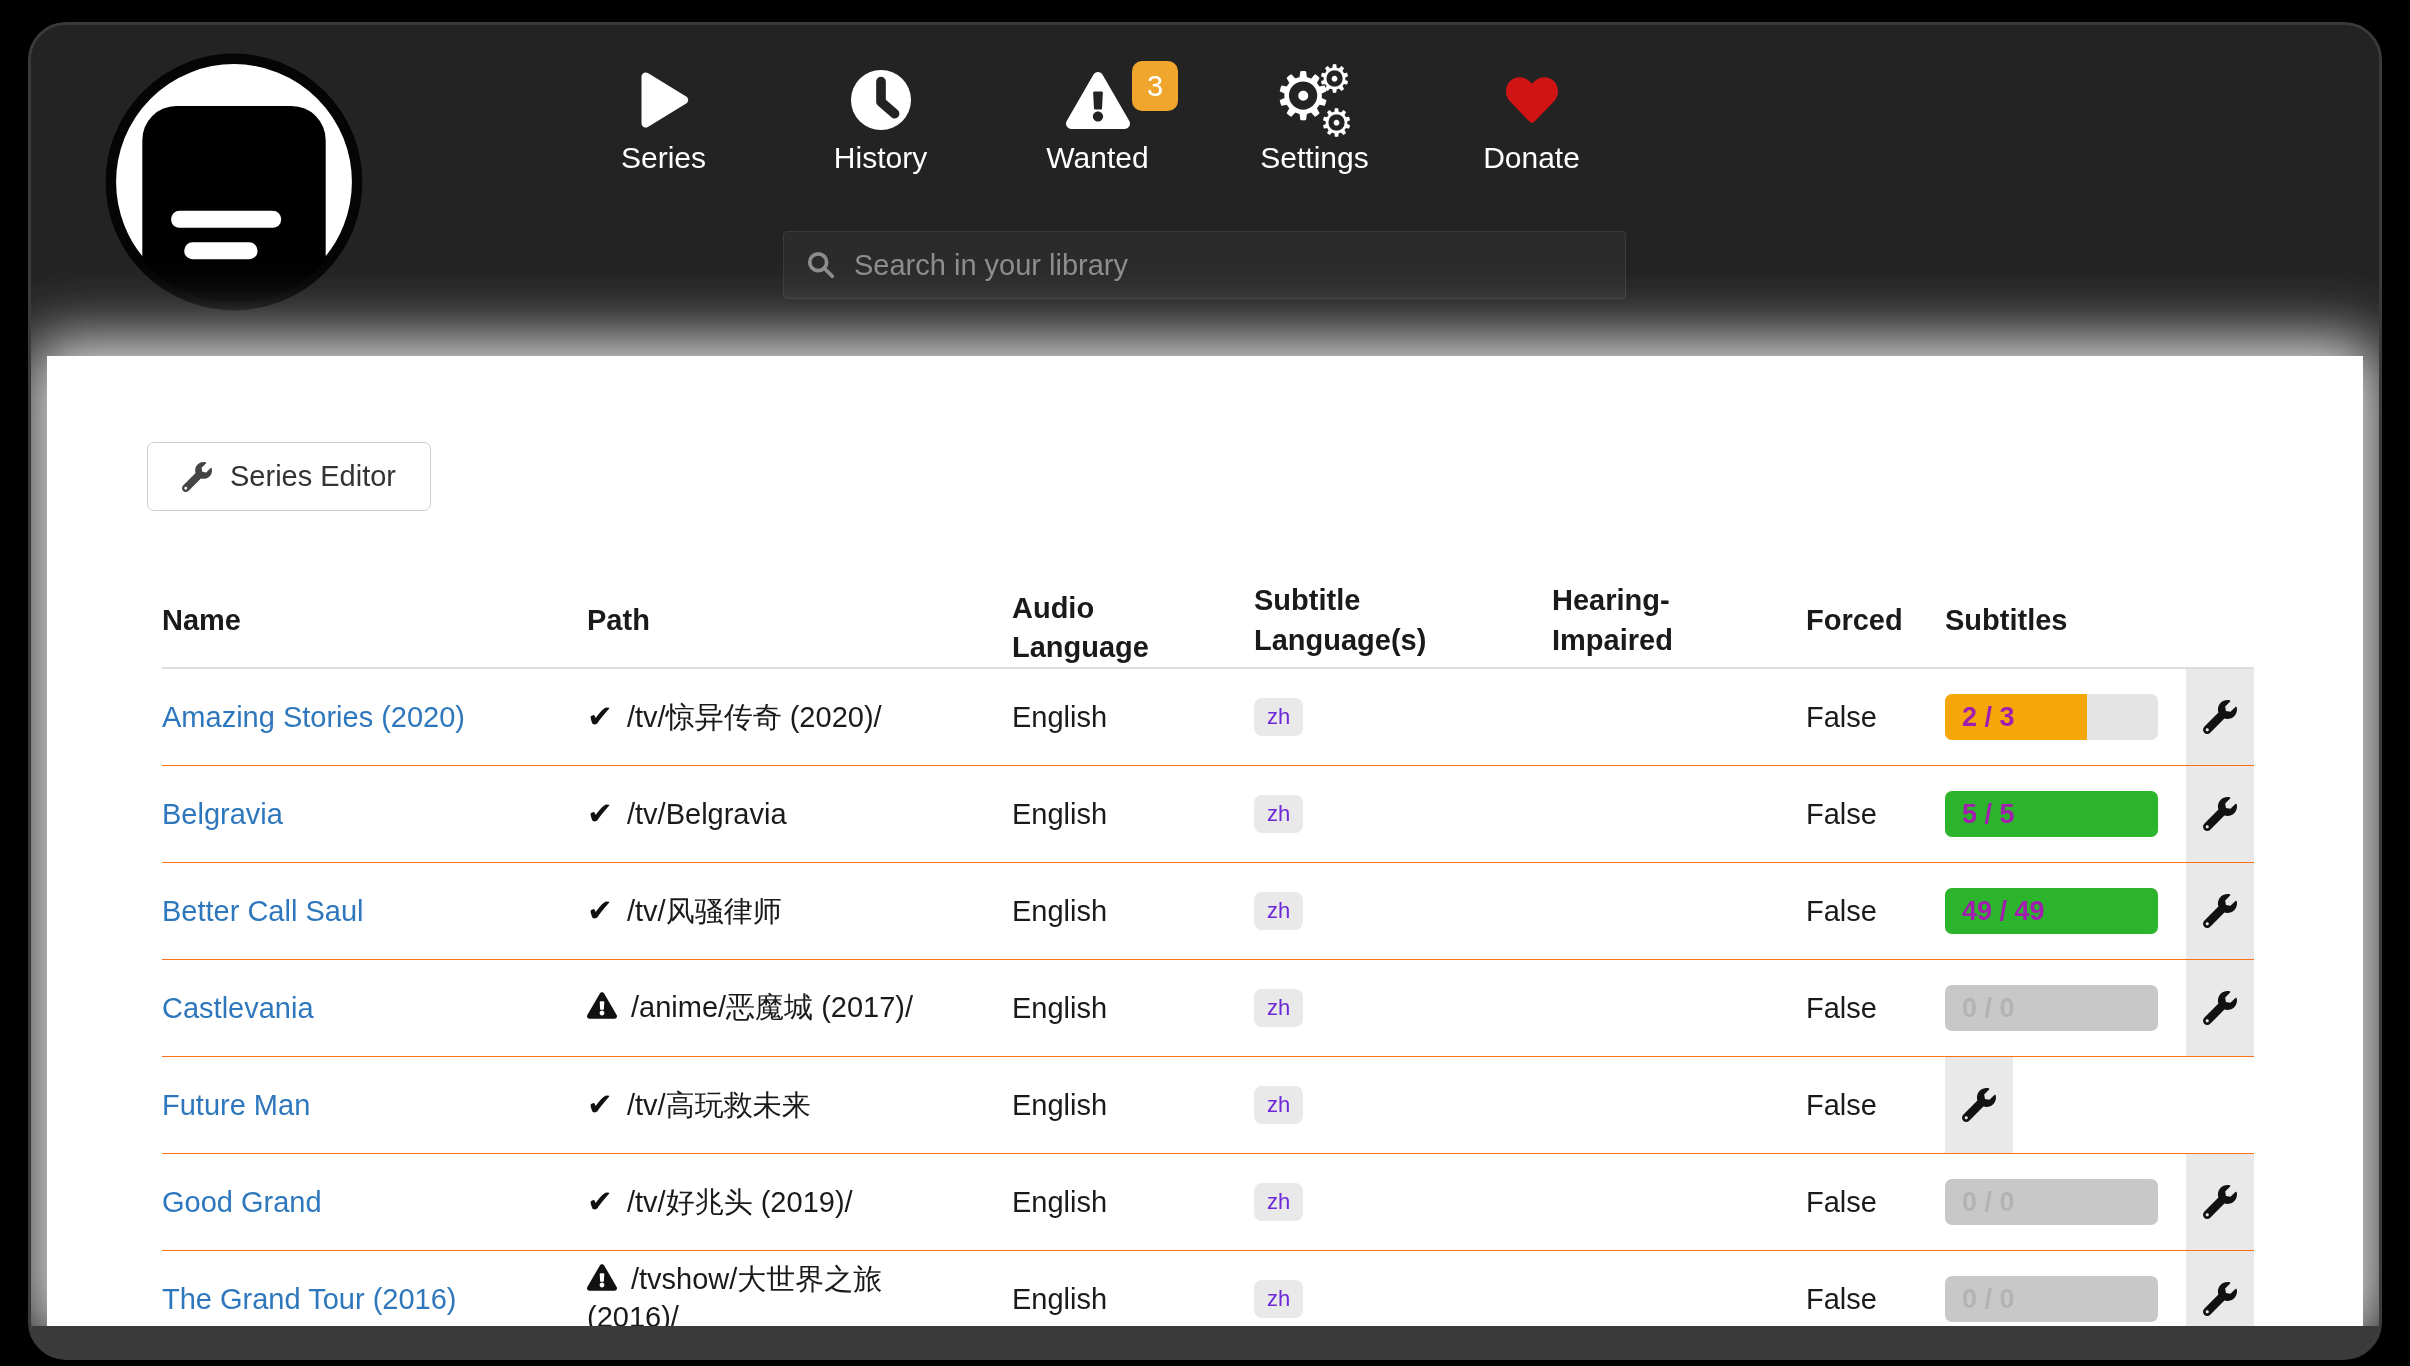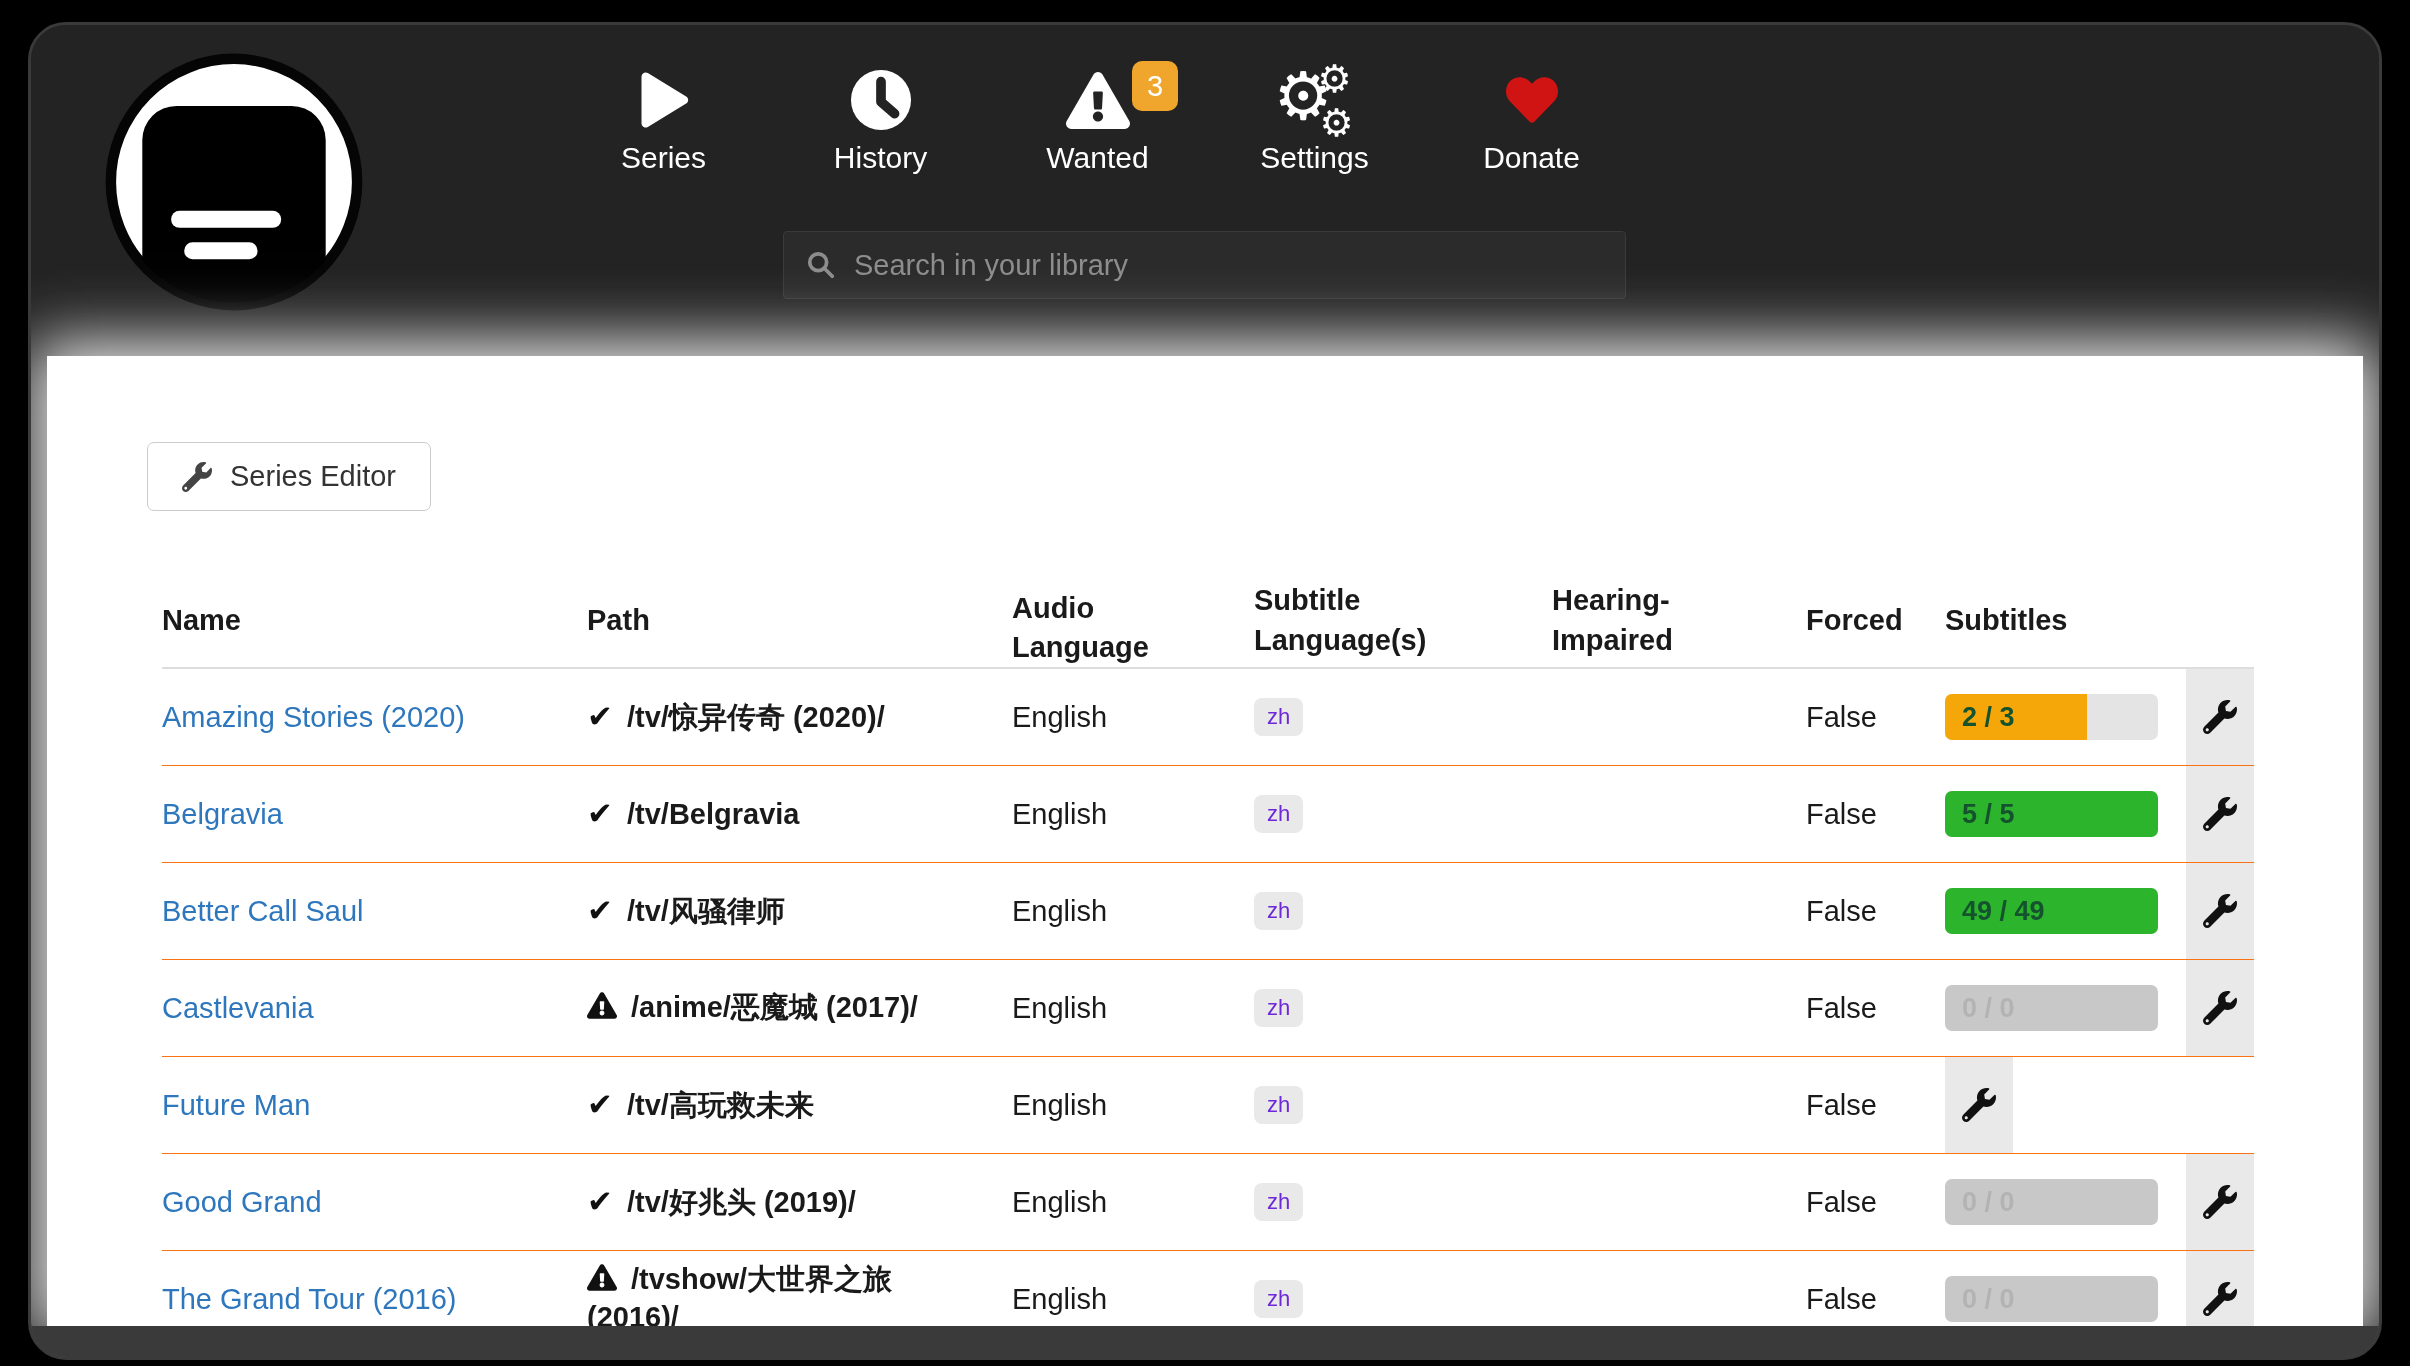--- a/index.html
+++ b/index.html
@@ -72,37 +72,37 @@
   .col-hi{width:254px;}
   .col-forced{width:139px;}
   .col-subs{width:241px;}
   .col-tools{width:68px;justify-content:center;}
   .trow .col-tools{background:#e9e9e9;cursor:pointer;}
   .th span{display:inline-block;}
   .th.col-audio span{max-width:155px;margin-top:15px;}
   .th.col-sublang span{max-width:205px;}
   .th.col-hi span{max-width:175px;}
   .series-link{color:var(--link-blue,#2e77bd);text-decoration:none;cursor:pointer;}
-  .path-cell-inner{display:inline;line-height:1.3;font-weight:bold;}
+  .path-cell-inner{display:inline;line-height:1.3;}
   .path-ok{font-size:31px;color:#111;margin-right:14px;}
   .path-warn-svg{width:30px;height:27px;margin-right:14px;vertical-align:-2px;}
   .lang-badge{
     background:#e9e9e9;color:#6d28d9;font-size:22px;border-radius:8px;
     padding:8px 13px;line-height:1;
   }
   .progress{
     position:relative;width:213px;height:46px;border-radius:7px;overflow:hidden;
     background:#e4e4e4;
   }
   .progress.disabled{background:#c8c8c8;}
   .progress-fill{position:absolute;left:0;top:0;bottom:0;width:0;}
   .progress.warning .progress-fill{background:var(--progress-warning,#f5a70a);}
   .progress.success .progress-fill{background:var(--progress-success,#2cb52c);}
   .progress-label{
-    position:relative;z-index:1;font-weight:bold;font-size:27px;color:#14532d;
+    position:relative;z-index:1;font-weight:bold;font-size:27px;color:#a21caf;
     padding-left:17px;line-height:46px;display:block;
   }
   .progress.disabled .progress-label{color:#b3b3b3;}
   .wrench{width:34px;height:34px;color:#111;}
 </style>
 </head>
 <body>
 
 <div class="window">
 

